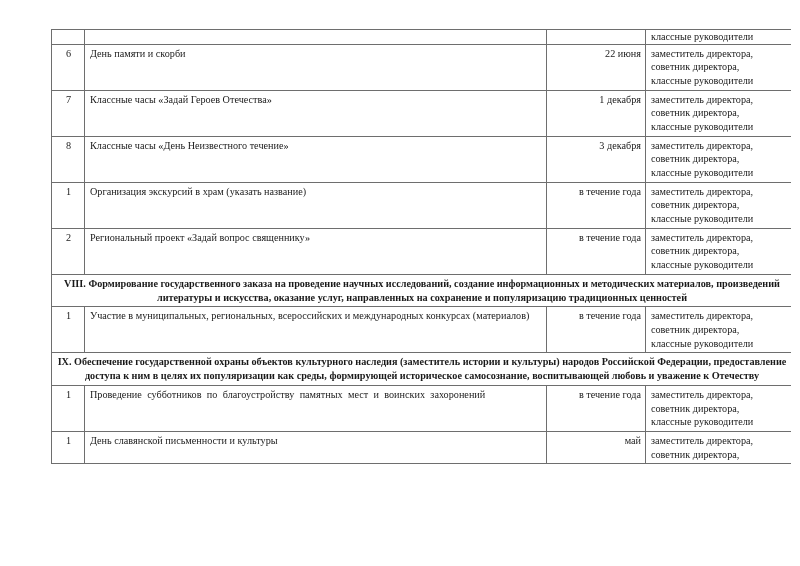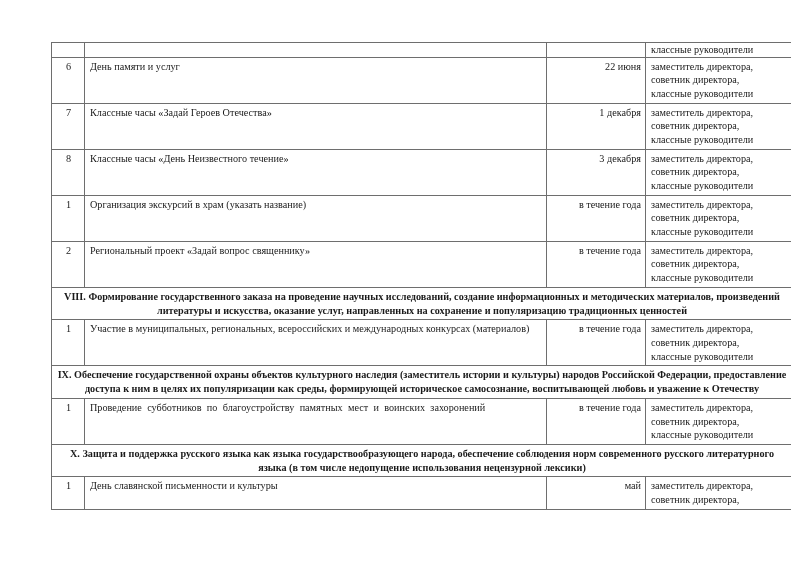--- a/index.html
+++ b/index.html
@@ -17,21 +17,21 @@
   .page {
     position: relative;
     width: 800px;
     height: 566px;
     background: #ffffff;
     box-sizing: border-box;
   }
   .table-wrap {
     position: absolute;
     left: 42px;
-    top: 42px;
+    top: 29px;
     width: 740px;
     overflow: hidden;
     height: 492px;
     padding-left: 9px;
   }
   table.plan {
     border-collapse: collapse;
     width: 740px;
     table-layout: fixed;
     font-size: 10.2px;
@@ -107,21 +107,21 @@
           <td class="num"></td>
           <td class="event"></td>
           <td class="date"></td>
           <td class="resp">
             <span class="resp-line">классные руководители</span>
           </td>
         </tr>
 
         <tr>
           <td class="num">6</td>
-          <td class="event">День памяти и услуг</td>
+          <td class="event">День памяти и скорби</td>
           <td class="date">22 июня</td>
           <td class="resp">
             <span class="resp-line">заместитель директора,</span>
             <span class="resp-line">советник директора,</span>
             <span class="resp-line">классные руководители</span>
           </td>
         </tr>
 
         <tr>
           <td class="num">7</td>
@@ -191,23 +191,20 @@
           <td class="num">1</td>
           <td class="event spread">Проведение субботников по благоустройству памятных мест и воинских захоронений</td>
           <td class="date">в течение года</td>
           <td class="resp">
             <span class="resp-line">заместитель директора,</span>
             <span class="resp-line">советник директора,</span>
             <span class="resp-line">классные руководители</span>
           </td>
         </tr>
 
-        <tr>
-          <td class="section" colspan="4">X. Защита и поддержка русского языка как языка государствообразующего народа, обеспечение соблюдения норм современного русского литературного языка (в том числе недопущение использования нецензурной лексики)</td>
-        </tr>
 
         <tr>
           <td class="num">1</td>
           <td class="event">День славянской письменности и культуры</td>
           <td class="date">май</td>
           <td class="resp">
             <span class="resp-line">заместитель директора,</span>
             <span class="resp-line">советник директора,</span>
 
           </td>

